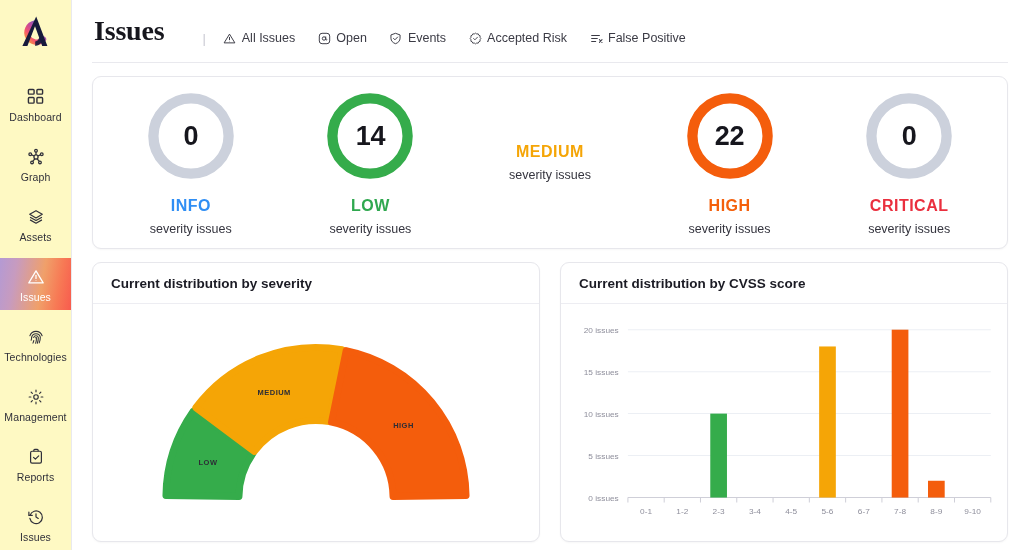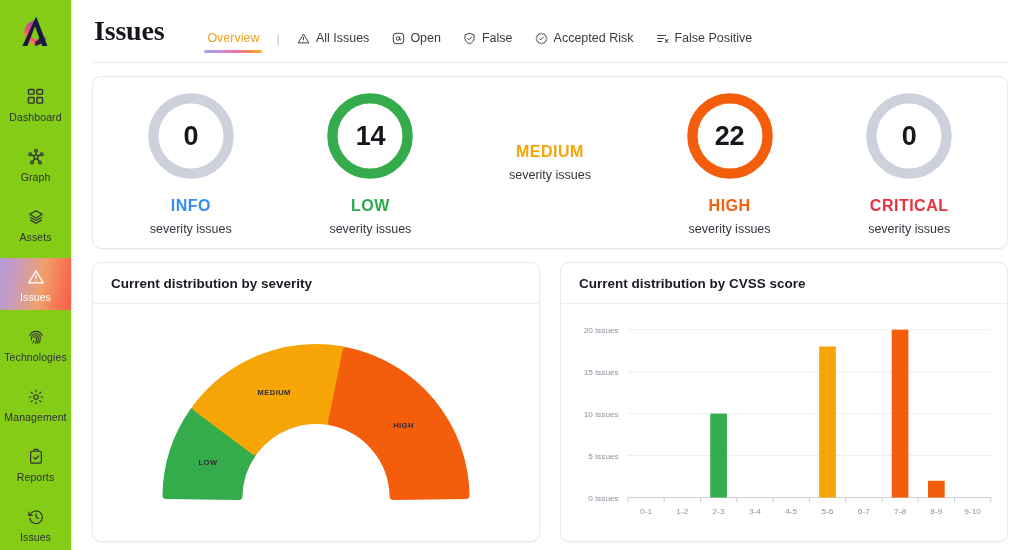--- a/index.html
+++ b/index.html
@@ -18,21 +18,21 @@
     height: 550px;
     display: flex;
     background: #ffffff;
   }
 
   
   .sidebar {
     width: 72px;
     height: 550px;
     flex: 0 0 72px;
-    background: #84cc16;
+    background: #fef9c3;
     border-right: 1px solid #e9e9ee;
     display: flex;
     flex-direction: column;
     align-items: stretch;
     overflow: hidden;
   }
 
   .logo-wrap {
     height: 62px;
     flex: 0 0 62px;
@@ -375,23 +375,20 @@
     </div>
   </nav>
 
   <div class="main">
 
     <div class="header">
       <div class="page-title">Issues</div>
 
       <div class="tabs">
 
-        <div class="tab active">
-          <span>Overview</span>
-        </div>
 
         <span class="tab-sep">|</span>
 
         <div class="tab">
           <span class="tab-icon">
             <svg width="13" height="13" viewBox="0 0 16 16" fill="none" stroke="currentColor" stroke-width="1.2" stroke-linejoin="round">
               <path d="M8 2.6 14.6 13.4H1.4z"></path>
               <path d="M8 6.6v2.8" stroke-linecap="round"></path>
               <circle cx="8" cy="11.2" r="0.5" fill="currentColor" stroke="none"></circle>
             </svg>
@@ -410,21 +407,21 @@
           <span>Open</span>
         </div>
 
         <div class="tab">
           <span class="tab-icon">
             <svg width="13" height="13" viewBox="0 0 16 16" fill="none" stroke="currentColor" stroke-width="1.2" stroke-linejoin="round">
               <path d="M8 1.6 13.6 3.6v4.1c0 3.2-2.3 5.6-5.6 6.7-3.3-1.1-5.6-3.5-5.6-6.7V3.6z"></path>
               <path d="M5.6 7.9 7.3 9.6 10.6 6.2" stroke-linecap="round"></path>
             </svg>
           </span>
-          <span>False</span>
+          <span>Events</span>
         </div>
 
         <div class="tab">
           <span class="tab-icon">
             <svg width="13" height="13" viewBox="0 0 16 16" fill="none" stroke="currentColor" stroke-width="1.1" stroke-linejoin="round">
               <path d="M8 1.4l1.5 1.05 1.8-.2.75 1.65 1.65.75-.2 1.8L14.6 8l-1.1 1.55.2 1.8-1.65.75-.75 1.65-1.8-.2L8 14.6l-1.5-1.05-1.8.2-.75-1.65-1.65-.75.2-1.8L1.4 8l1.1-1.55-.2-1.8 1.65-.75.75-1.65 1.8.2z"></path>
               <path d="M5.7 8 7.3 9.6 10.4 6.4" stroke-linecap="round"></path>
             </svg>
           </span>
           <span>Accepted Risk</span>

